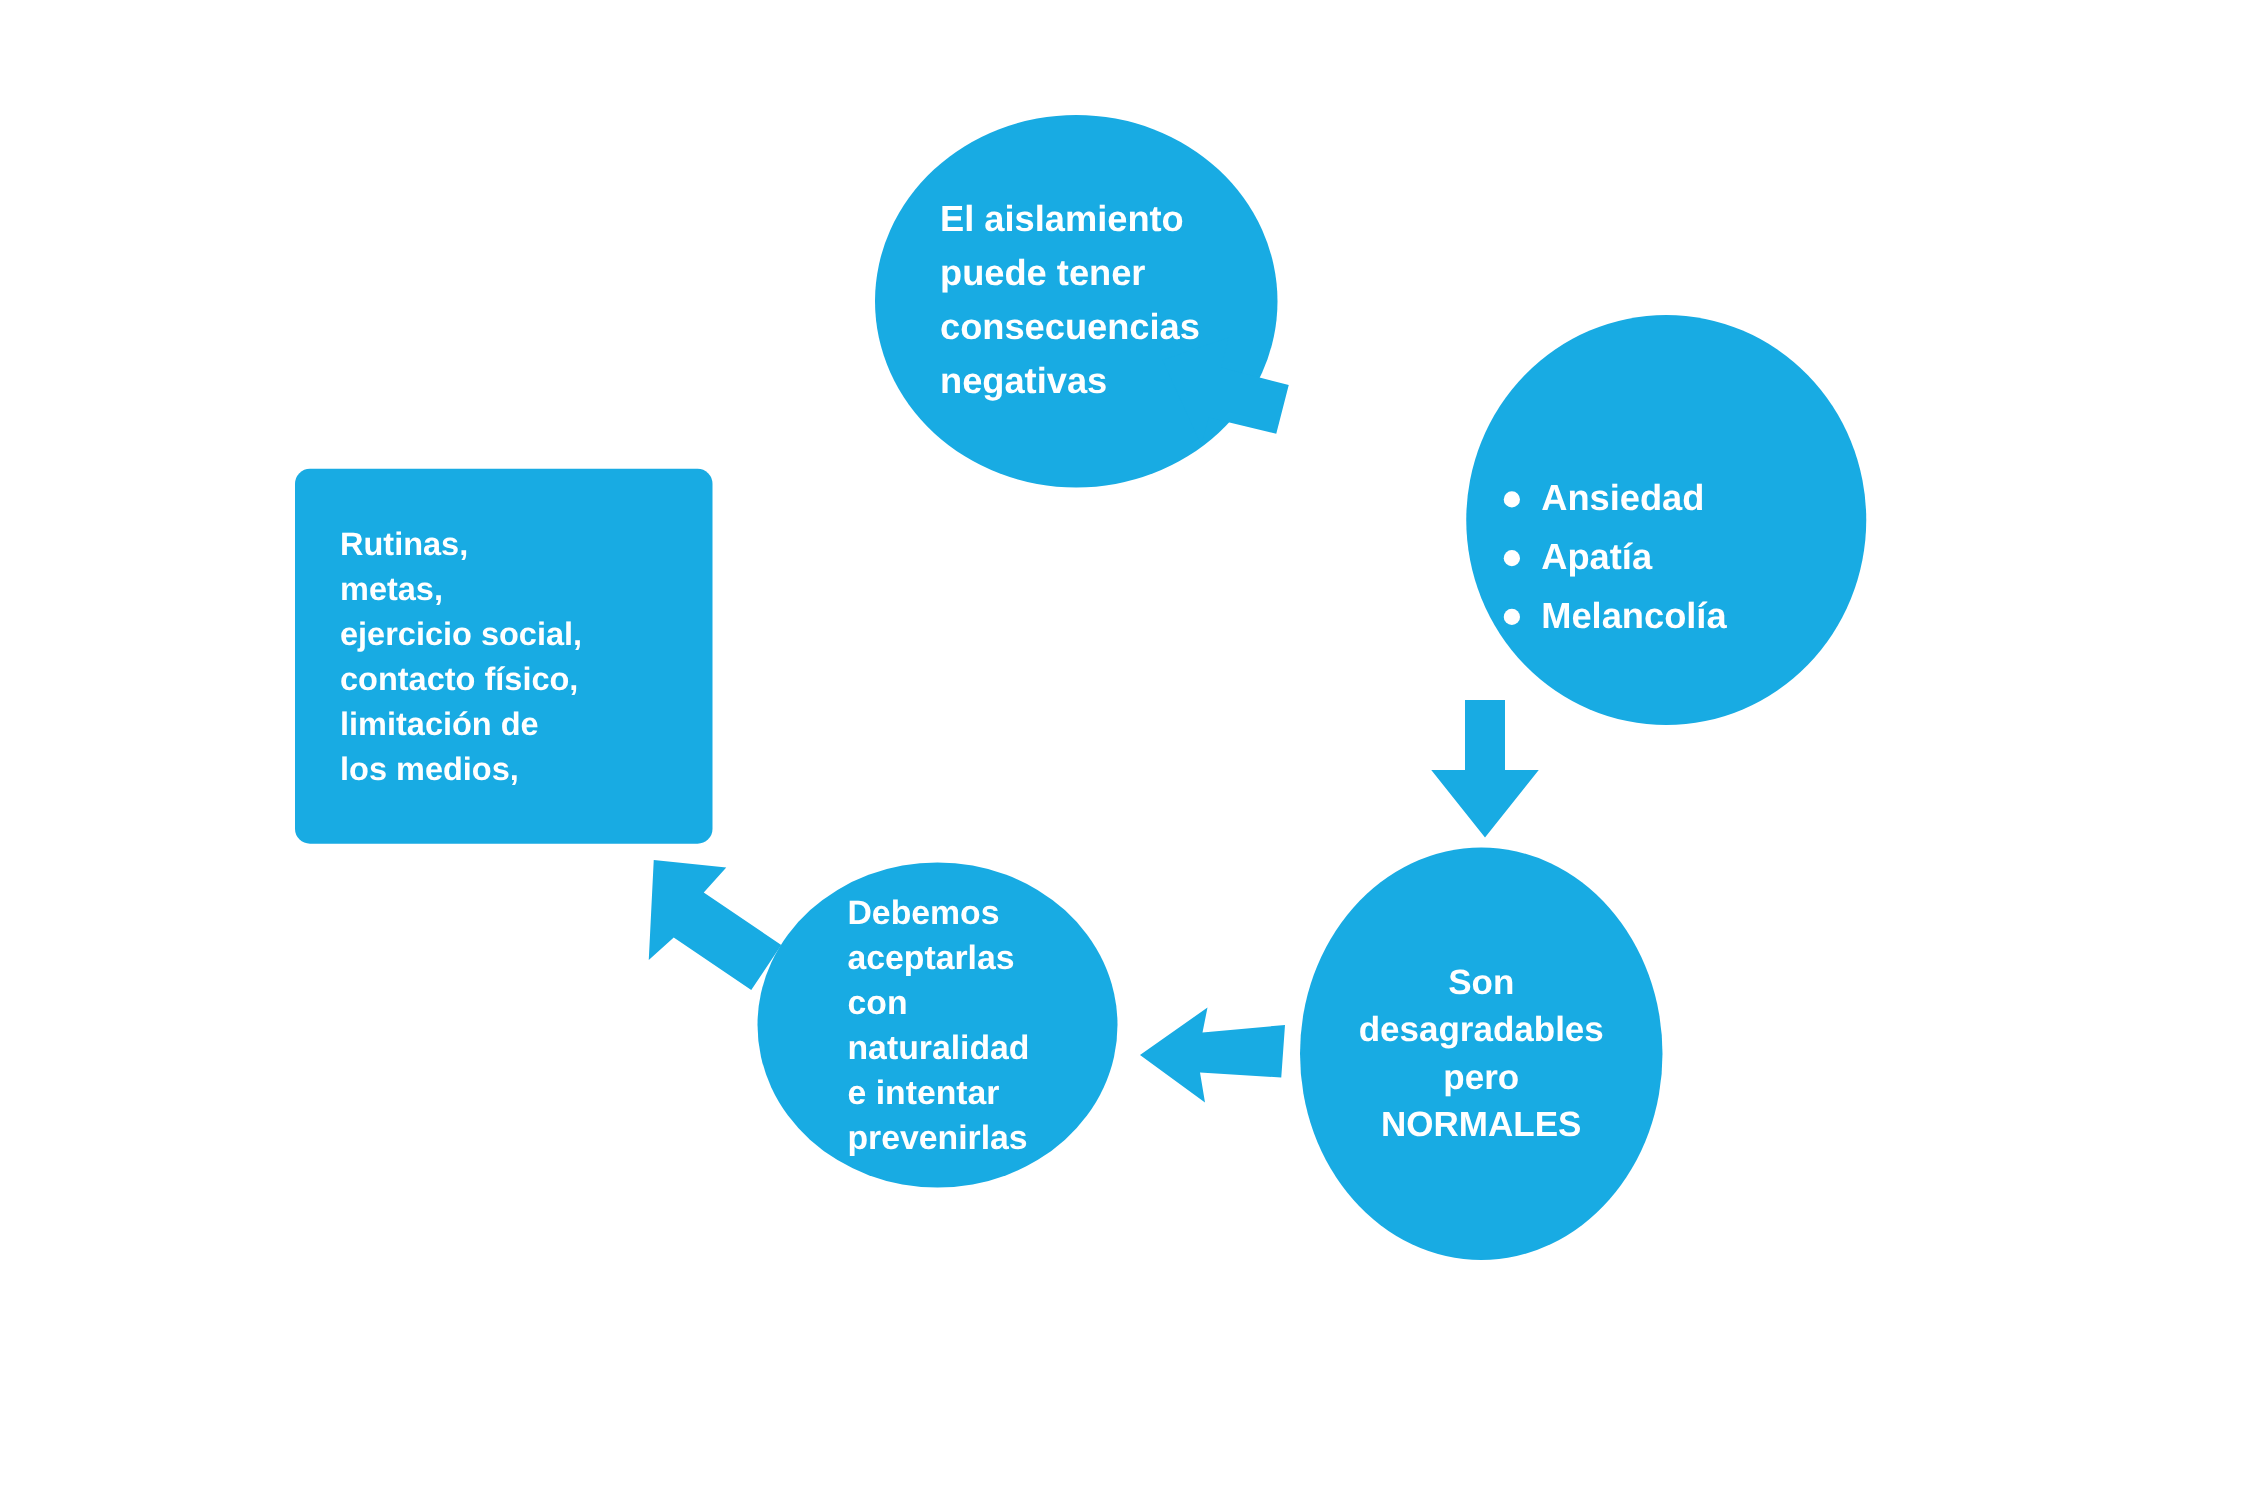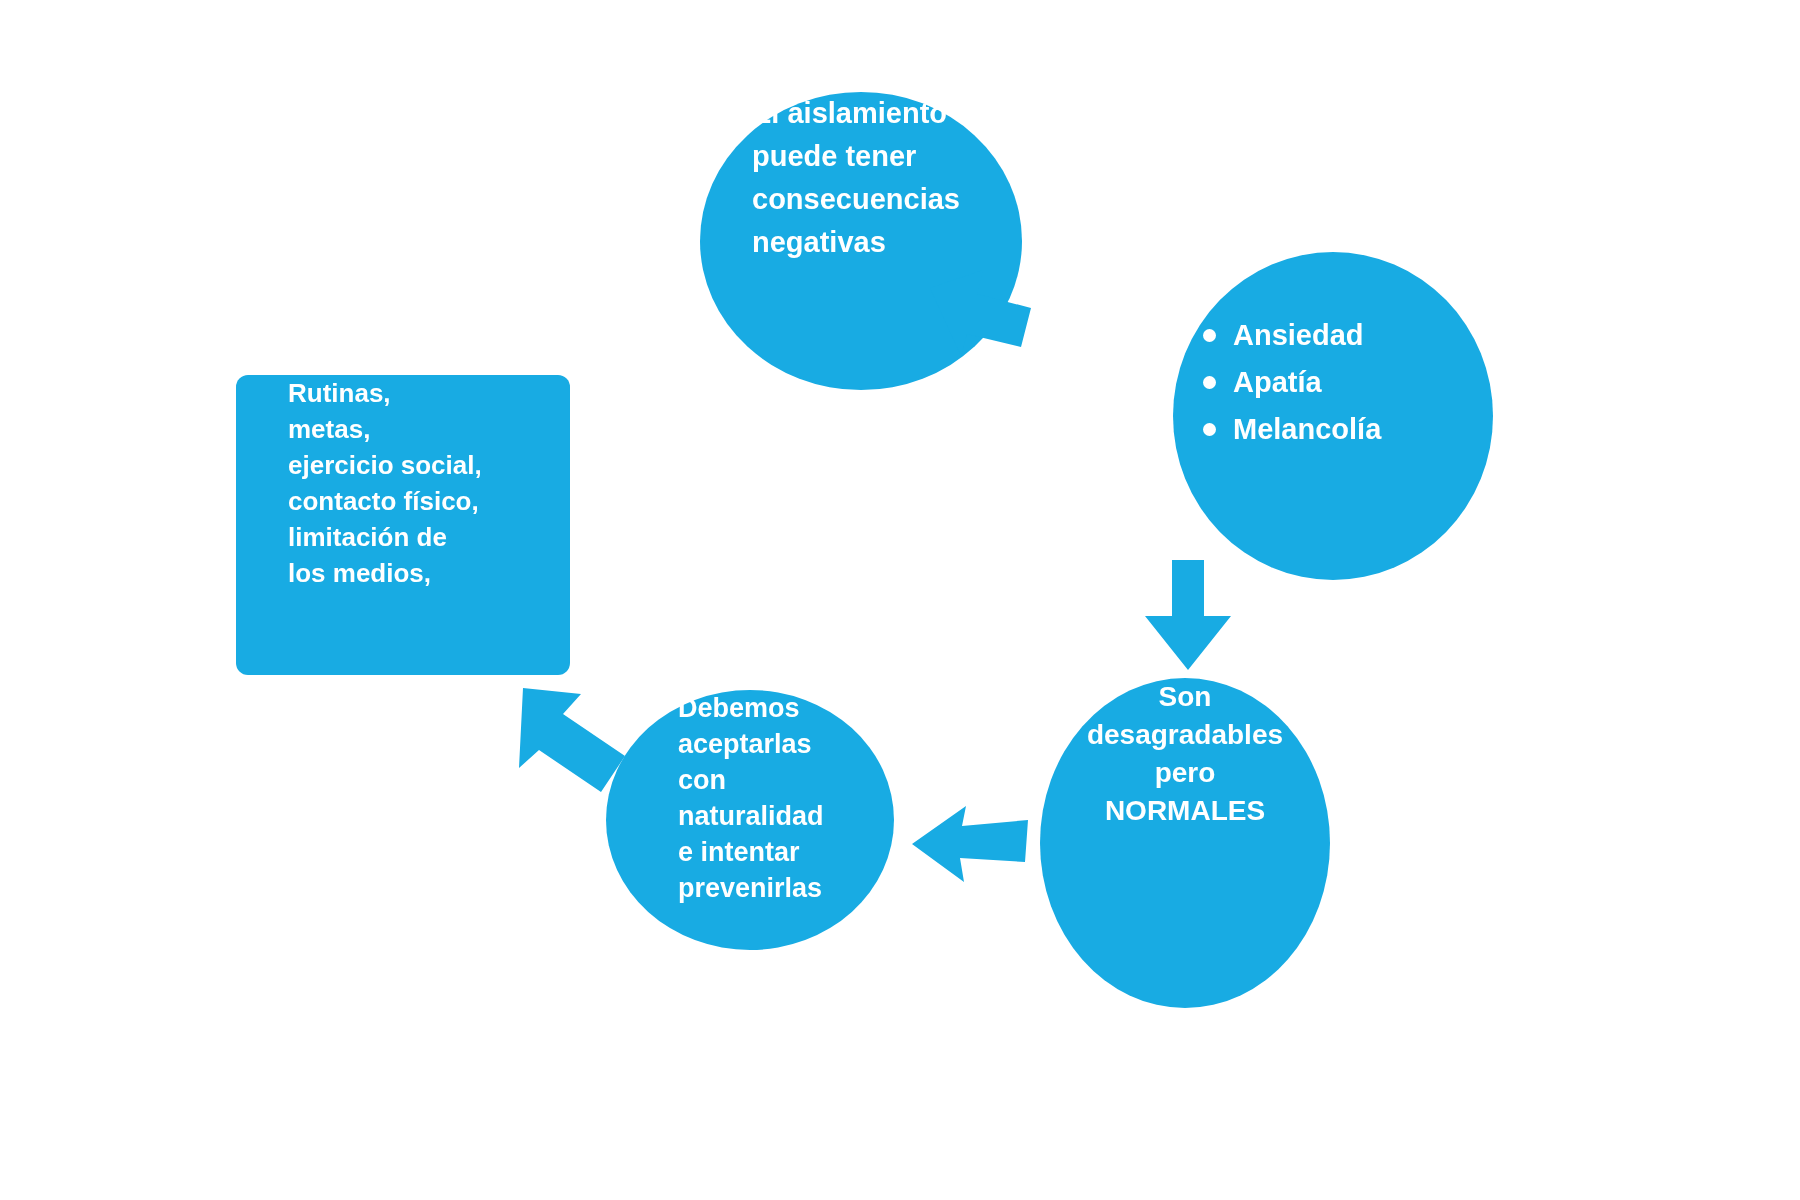--- a/index.html
+++ b/index.html
@@ -19,21 +19,21 @@
   }
 
   .node {
     position: absolute;
     box-sizing: border-box;
     background: #18ABE3;
     color: #ffffff;
     font-weight: bold;
     display: flex;
     flex-direction: column;
-    justify-content: flex-start;
+    justify-content: center;
     -webkit-font-smoothing: antialiased;
   }
 
   .circle { border-radius: 50%; }
 
   
   #circle-isolation {
     left: 700px;
     top: 92px;
     width: 322px;
@@ -116,21 +116,20 @@
     height: 300px;
     border-radius: 12px;
     align-items: flex-start;
     padding-left: 36px;
     padding-right: 10px;
   }
   #box-strategies .line {
     font-size: 26px;
     line-height: 36px;
     white-space: nowrap;
-    margin-left: 16px;
   }
 
   
   .arrow {
     position: absolute;
     overflow: visible;
   }
   #arrow-isolation-to-symptoms { left: 925px; top: 250px; }
   #arrow-symptoms-to-normal    { left: 1145px; top: 560px; }
   #arrow-normal-to-accept      { left: 912px; top: 800px; }

